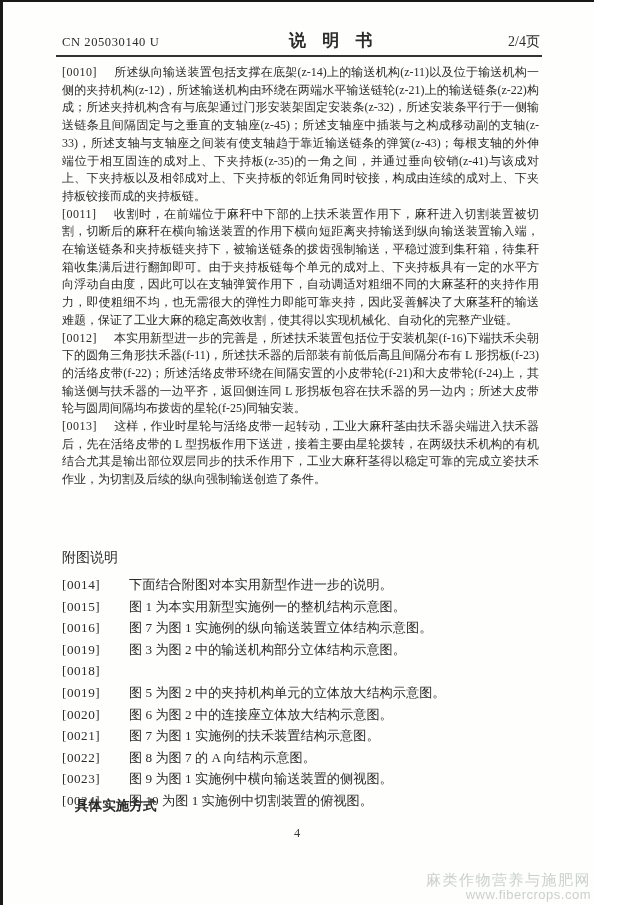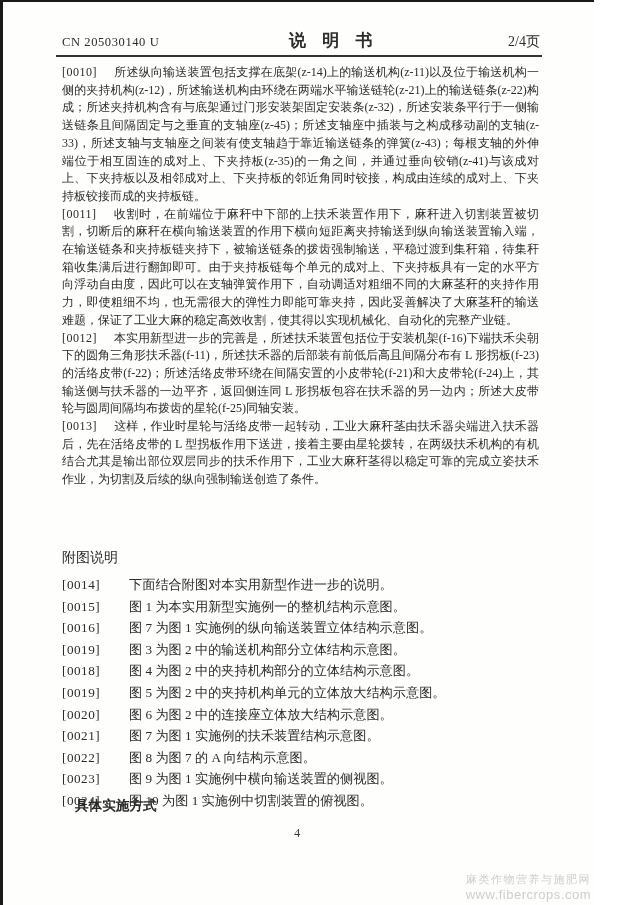--- a/index.html
+++ b/index.html
@@ -33,21 +33,21 @@
 
   .impl-heading { position:absolute; left:75px; top:797px;
                   font-weight:bold; font-size:13.6px; }
 
   .page-num { position:absolute; left:0; right:0; top:826px;
               text-align:center; font-size:12.5px; color:#3a3a3a; }
 
   .watermark { position:absolute; right:3px; bottom:3px; text-align:right;
                font-family:"Liberation Sans","DejaVu Sans",sans-serif;
                color:#cbd1ca; line-height:15px; }
-  .watermark .wm1 { font-size:11px; letter-spacing:1.5px; }
+  .watermark .wm1 { font-size:15px; letter-spacing:1.5px; }
   .watermark .wm2 { font-size:13px; letter-spacing:0.5px; }
 </style>
 </head>
 <body>
 
 <div class="page">
   <div class="edge-left"></div>
   <div class="edge-top"></div>
 
   <div class="header">
@@ -78,21 +78,20 @@
     <div class="fig-item">
         <span class="fnum">[0016]</span>
         <span>图 7 为图 1 实施例的纵向输送装置立体结构示意图。</span>
       </div>
     <div class="fig-item">
         <span class="fnum">[0019]</span>
         <span>图 3 为图 2 中的输送机构部分立体结构示意图。</span>
       </div>
     <div class="fig-item">
         <span class="fnum">[0018]</span>
-        <span>图 4 为图 2 中的夹持机构部分的立体结构示意图。</span>
       </div>
     <div class="fig-item">
         <span class="fnum">[0019]</span>
         <span>图 5 为图 2 中的夹持机构单元的立体放大结构示意图。</span>
       </div>
     <div class="fig-item">
         <span class="fnum">[0020]</span>
         <span>图 6 为图 2 中的连接座立体放大结构示意图。</span>
       </div>
     <div class="fig-item">

